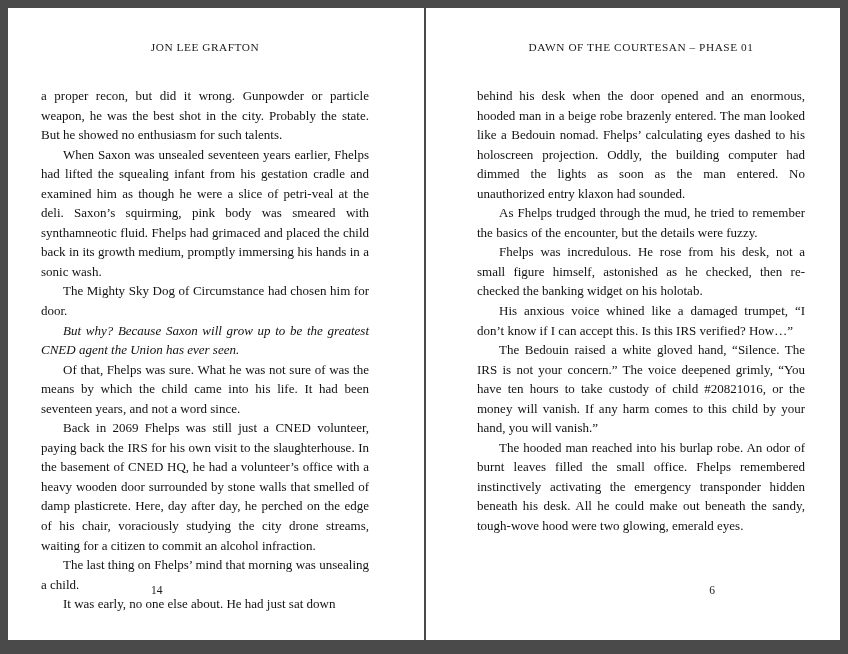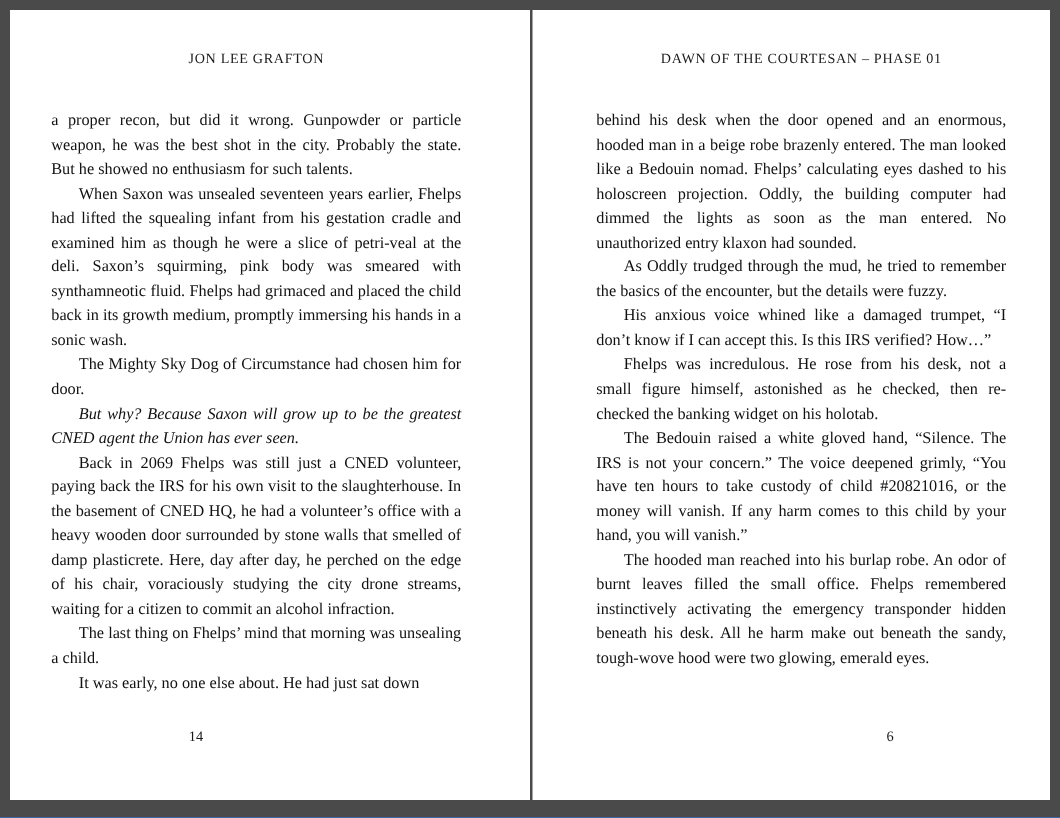--- a/index.html
+++ b/index.html
@@ -94,35 +94,36 @@
 
 <div class="spread">
 
   <div class="page page-left">
     <div class="running-head">JON LEE GRAFTON</div>
     <div class="textblock">
       <p class="noindent">a proper recon, but did it wrong. Gunpowder or particle weapon, he was the best shot in the city. Probably the state. But he showed no enthusiasm for such talents.</p>
       <p>When Saxon was unsealed seventeen years earlier, Fhelps had lifted the squealing infant from his gestation cradle and examined him as though he were a slice of petri-veal at the deli. Saxon’s squirming, pink body was smeared with synthamneotic fluid. Fhelps had grimaced and placed the child back in its growth medium, promptly immersing his hands in a sonic wash.</p>
       <p>The Mighty Sky Dog of Circumstance had chosen him for door.</p>
       <p class="italic">But why? Because Saxon will grow up to be the greatest CNED agent the Union has ever seen.</p>
+      <p>Of that, Fhelps was sure. What he was not sure of was the means by which the child came into his life. It had been seventeen years, and not a word since.</p>
       <p>Back in 2069 Fhelps was still just a CNED volunteer, paying back the IRS for his own visit to the slaughterhouse. In the basement of CNED HQ, he had a volunteer’s office with a heavy wooden door surrounded by stone walls that smelled of damp plasticrete. Here, day after day, he perched on the edge of his chair, voraciously studying the city drone streams, waiting for a citizen to commit an alcohol infraction.</p>
       <p>The last thing on Fhelps’ mind that morning was unsealing a child.</p>
       <p>It was early, no one else about. He had just sat down</p>
     </div>
     <div class="folio folio-left">14</div>
   </div>
 
   <div class="spine"></div>
 
   <div class="page page-right">
     <div class="running-head">DAWN OF THE COURTESAN – PHASE 01</div>
     <div class="textblock">
       <p class="noindent">behind his desk when the door opened and an enormous, hooded man in a beige robe brazenly entered. The man looked like a Bedouin nomad. Fhelps’ calculating eyes dashed to his holoscreen projection. Oddly, the building computer had dimmed the lights as soon as the man entered. No unauthorized entry klaxon had sounded.</p>
-      <p>As Oddly trudged through the mud, he tried to remember the basics of the encounter, but the details were fuzzy.</p>
+      <p>As Fhelps trudged through the mud, he tried to remember the basics of the encounter, but the details were fuzzy.</p>
+      <p>Fhelps was incredulous. He rose from his desk, not a small figure himself, astonished as he checked, then re-checked the banking widget on his holotab.</p>
       <p>His anxious voice whined like a damaged trumpet, “I don’t know if I can accept this. Is this IRS verified? How…”</p>
-      <p>Fhelps was incredulous. He rose from his desk, not a small figure himself, astonished as he checked, then re-checked the banking widget on his holotab.</p>
       <p>The Bedouin raised a white gloved hand, “Silence. The IRS is not your concern.” The voice deepened grimly, “You have ten hours to take custody of child #20821016, or the money will vanish. If any harm comes to this child by your hand, you will vanish.”</p>
-      <p>The hooded man reached into his burlap robe. An odor of burnt leaves filled the small office. Fhelps remembered instinctively activating the emergency transponder hidden beneath his desk. All he harm make out beneath the sandy, tough-wove hood were two glowing, emerald eyes.</p>
+      <p>The hooded man reached into his burlap robe. An odor of burnt leaves filled the small office. Fhelps remembered instinctively activating the emergency transponder hidden beneath his desk. All he could make out beneath the sandy, tough-wove hood were two glowing, emerald eyes.</p>
     </div>
     <div class="folio folio-right">6</div>
   </div>
 
 </div>
 
 </body></html>

